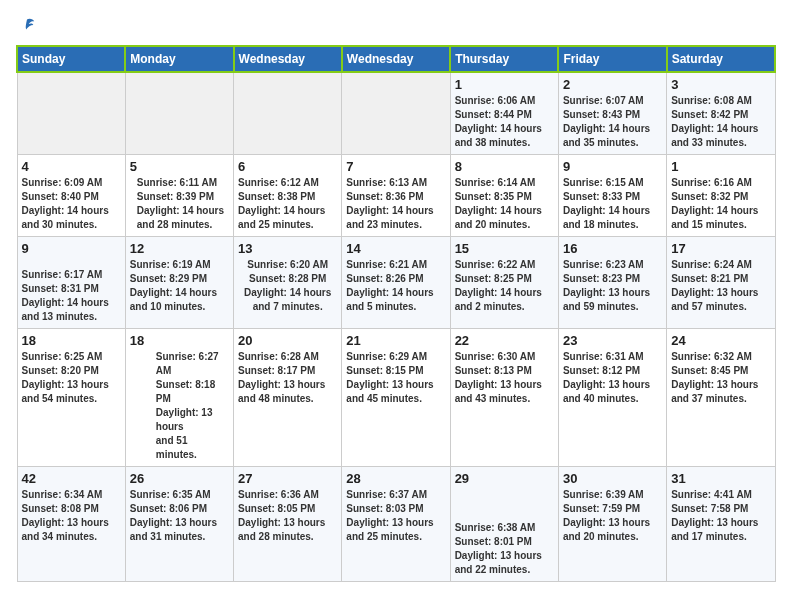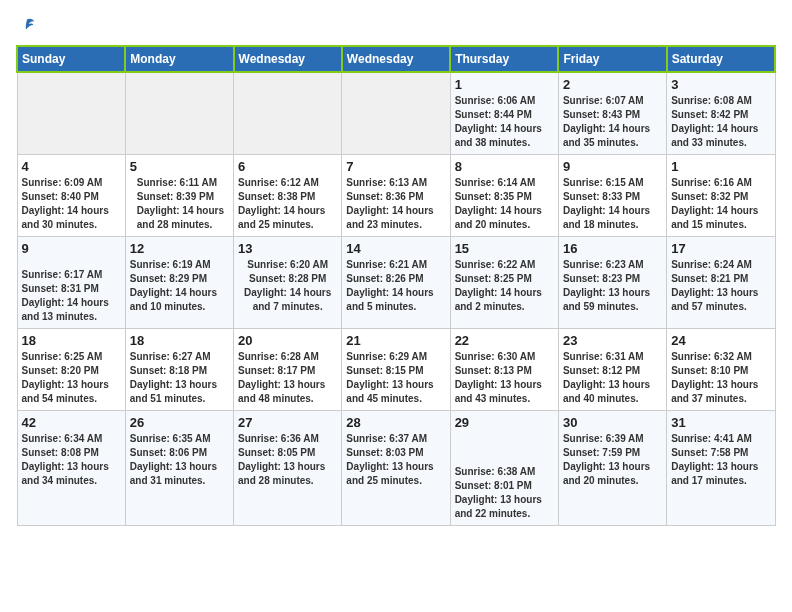--- a/index.html
+++ b/index.html
@@ -257,21 +257,21 @@
       <tr>
         <td>
           <span class="day-num">18</span>
           <div class="day-detail" style="white-space: pre-line;">Sunrise: 6:25 AM
 Sunset: 8:20 PM
 Daylight: 13 hours
 and 54 minutes.</div>
         </td>
         <td>
           <span class="day-num">18</span>
-          <div class="day-detail" style="white-space: pre-line;">Sunrise: 6:27 AM
+          <div class="day-detail" style="white-space: pre-line; margin-left: 26px;">Sunrise: 6:27 AM
 Sunset: 8:18 PM
 Daylight: 13 hours
 and 51 minutes.</div>
         </td>
         <td>
           <span class="day-num">20</span>
           <div class="day-detail" style="white-space: pre-line;">Sunrise: 6:28 AM
 Sunset: 8:17 PM
 Daylight: 13 hours
 and 48 minutes.</div>
@@ -293,21 +293,21 @@
         <td>
           <span class="day-num">23</span>
           <div class="day-detail" style="white-space: pre-line;">Sunrise: 6:31 AM
 Sunset: 8:12 PM
 Daylight: 13 hours
 and 40 minutes.</div>
         </td>
         <td>
           <span class="day-num">24</span>
           <div class="day-detail" style="white-space: pre-line;">Sunrise: 6:32 AM
-Sunset: 8:10 PM
+Sunset: 8:45 PM
 Daylight: 13 hours
 and 37 minutes.</div>
         </td>
       </tr>
       <tr>
         <td>
           <span class="day-num">42</span>
           <div class="day-detail" style="white-space: pre-line;">Sunrise: 6:34 AM
 Sunset: 8:08 PM
 Daylight: 13 hours

